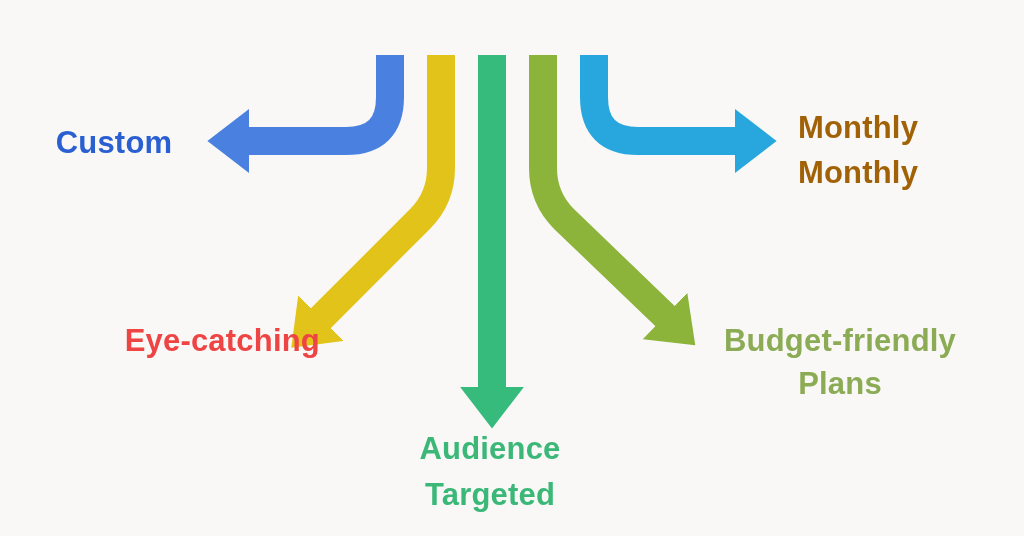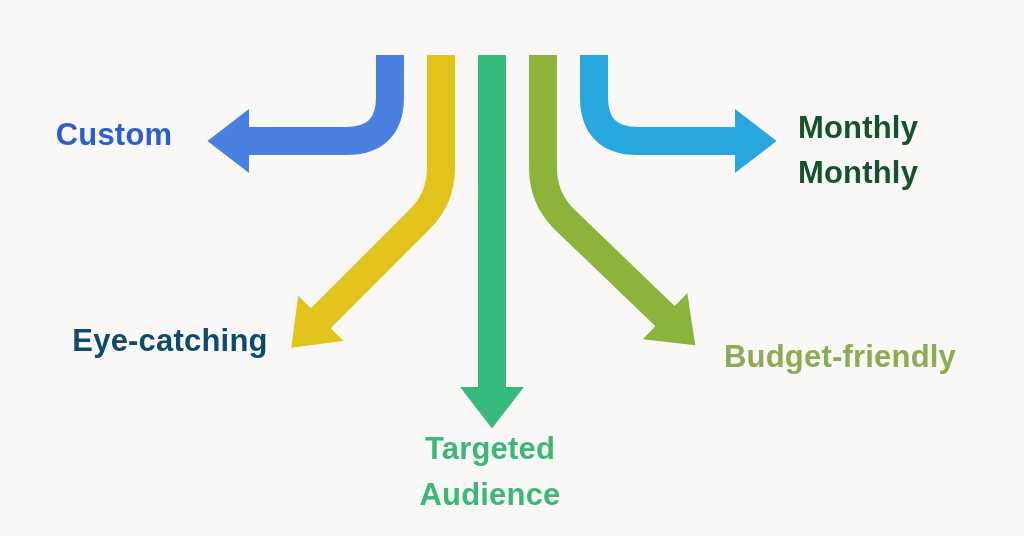--- a/index.html
+++ b/index.html
@@ -14,21 +14,21 @@
   }
   .arrows-layer { position: absolute; left: 0; top: 0; }
   .label {
     position: absolute;
     text-align: center;
     font-weight: 700;
     font-size: 31px;
     line-height: 45px;
     letter-spacing: 0.2px;
   }
-  .lbl-custom-strategies   { left: 0px;   top: 112px; width: 228px; }
+  .lbl-custom-strategies   { left: 0px;   top: 120px; width: 228px; }
   .lbl-monthly-reports     { left: 728px; top: 105px; width: 260px; }
   .lbl-eye-catching        { left: 20px;  top: 319px; width: 300px; line-height: 43px; }
   .lbl-budget-friendly     { left: 690px; top: 319px; width: 300px; line-height: 43px; }
   .lbl-targeted-audience   { left: 360px; top: 426px; width: 260px; line-height: 46px; }
 </style>
 </head>
 <body>
 
 <div class="canvas" style="background-color: rgb(249, 248, 246);">
 
@@ -59,31 +59,32 @@
 
     <path d="M543 55 V168 Q543 198 564 219 L666 317" fill="none" stroke-width="28" marker-end="url(#head3)" stroke="#8cb43a"></path>
 
     <path d="M594 55 V97 Q594 141 638 141 H736" fill="none" stroke-width="28" marker-end="url(#head4)" stroke="#27a7de"></path>
   </svg>
 
   <div class="label lbl-custom-strategies" style="color: rgb(42, 95, 209);">
     <div>Custom</div>
   </div>
 
-  <div class="label lbl-eye-catching" style="color: #0c4a6e;">
+  <div class="label lbl-eye-catching" style="color: #ef4444; text-align: right;">
     <div>Eye-catching</div>
   </div>
 
   <div class="label lbl-targeted-audience" style="color: rgb(59, 184, 120);">
+    <div>Audience</div>
     <div>Targeted</div>
-    <div>Audience</div>
   </div>
 
-  <div class="label lbl-budget-friendly" style="color: rgb(139, 172, 85); margin-top: 16px;">
+  <div class="label lbl-budget-friendly" style="color: rgb(139, 172, 85);">
     <div>Budget-friendly</div>
+    <div>Plans</div>
   </div>
 
-  <div class="label lbl-monthly-reports" style="color: #14532d; text-align: center;">
+  <div class="label lbl-monthly-reports" style="color: #a16207; text-align: center;">
     <div>Monthly</div>
     <div>Monthly</div>
   </div>
 
 </div>
 
 </body></html>

